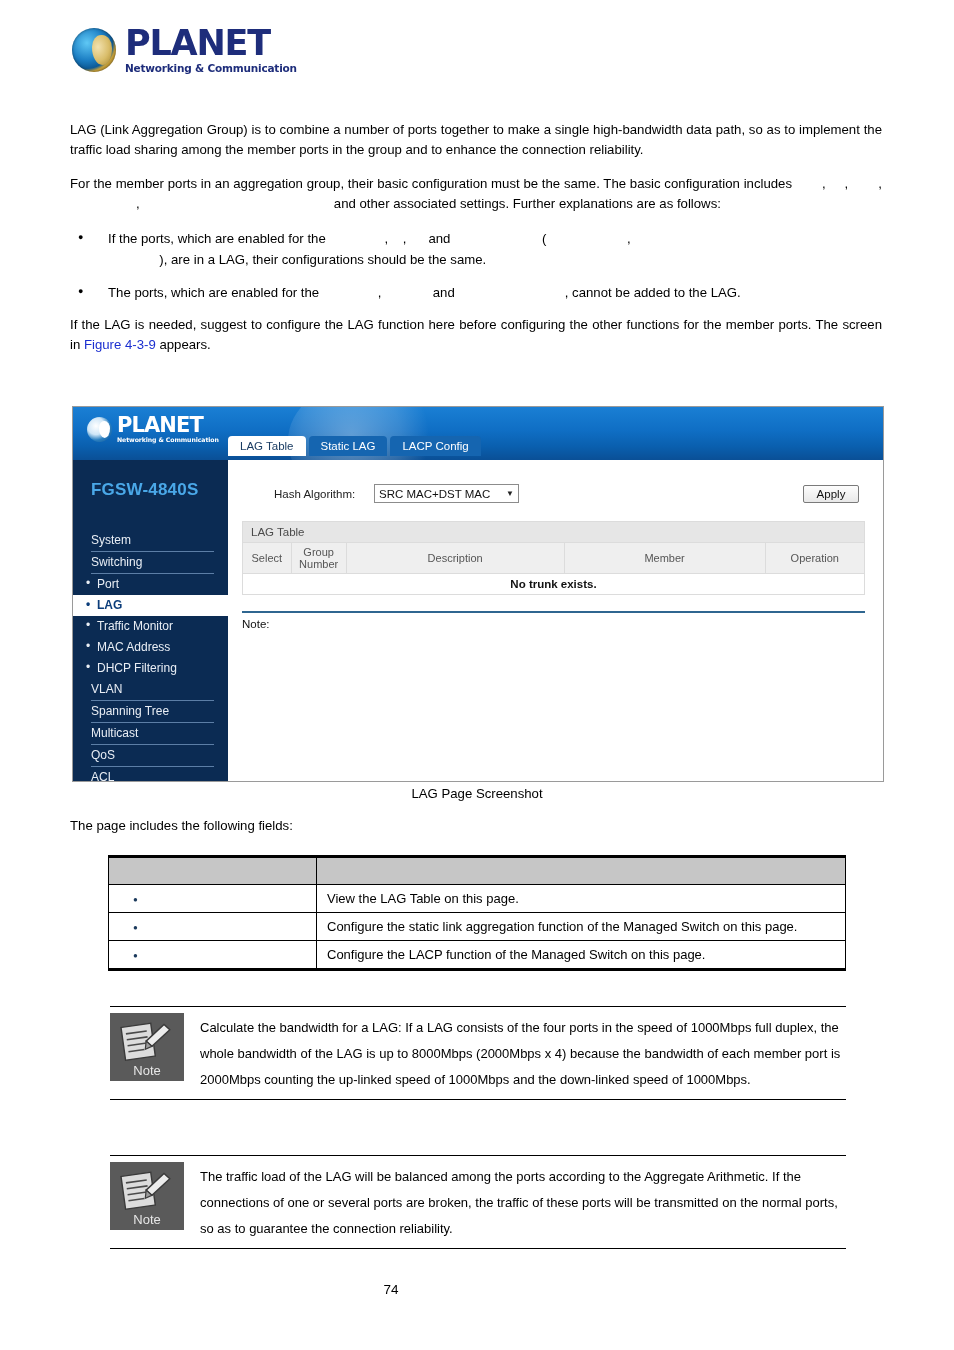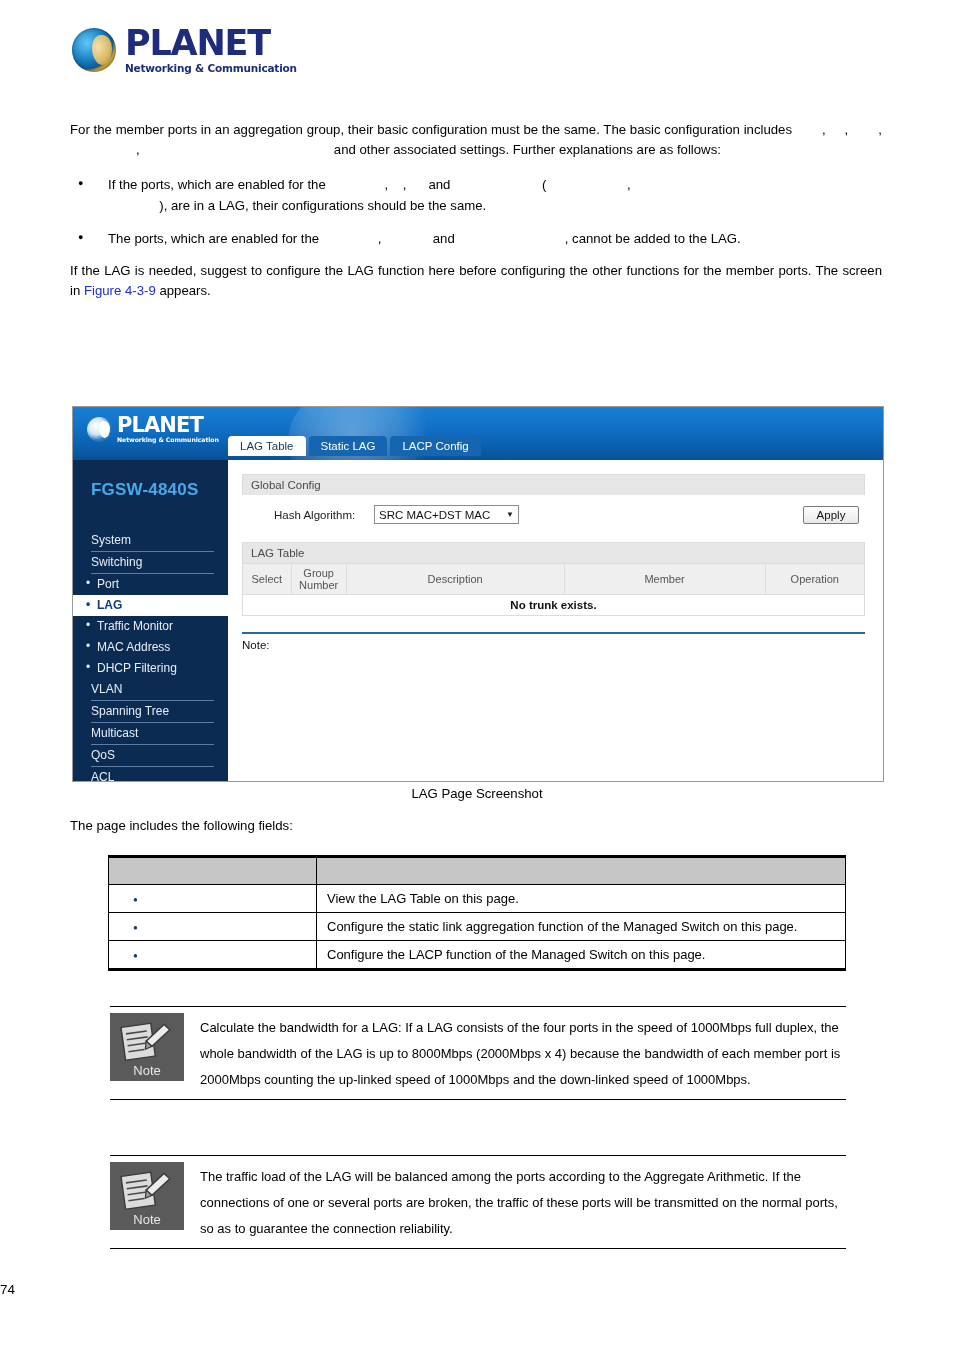--- a/index.html
+++ b/index.html
@@ -181,36 +181,37 @@
     width:74px; height:68px; background:#5a5a5a; flex:0 0 auto;
     position:relative; display:flex; align-items:flex-end; justify-content:center;
     padding-bottom:3px;
   }
   .note-icon .glyph { position:absolute; left:9px; top:6px; }
   .note-icon .word {
     font-size:13px; color:#e7e7e7; font-family:"Liberation Sans",sans-serif; z-index:2;
   }
   .note-text { font-size:13px; line-height:26px; color:#000; padding-top:2px; }
 
-  .pagenum { position:absolute; left:0; top:1282px; width:782px; 
+  .pagenum { position:absolute; left:0; top:1282px; width:782px; text-align:center;
     font-size:13.5px; color:#000; }
 </style>
 </head>
 <body>
 
 <div class="page-header">
   <div class="logo-globe"></div>
   <div class="logo-text">
     <span class="logo-planet">PLANET</span>
     <span class="logo-tagline">Networking &amp; Communication</span>
   </div>
 </div>
 
 <div class="doc">
 
+  <p class="body">LAG (Link Aggregation Group) is to combine a number of ports together to make a single high-bandwidth data path, so as to implement the traffic load sharing among the member ports in the group and to enhance the connection reliability.</p>
 
   <p class="body">
     <span>For the member ports in an aggregation group, their basic configuration must be the same. The basic configuration includes</span>
     <span class="gap">&nbsp;&nbsp;&nbsp;&nbsp;&nbsp;&nbsp;&nbsp;</span><span>,</span>
     <span class="gap">&nbsp;&nbsp;&nbsp;&nbsp;</span><span>,</span>
     <span class="gap">&nbsp;&nbsp;&nbsp;&nbsp;&nbsp;&nbsp;&nbsp;</span><span>,</span>
     <span class="gap">&nbsp;&nbsp;&nbsp;&nbsp;&nbsp;&nbsp;&nbsp;&nbsp;&nbsp;&nbsp;&nbsp;&nbsp;&nbsp;&nbsp;&nbsp;&nbsp;&nbsp;&nbsp;</span><span>,</span>
     <span class="gap">&nbsp;&nbsp;&nbsp;&nbsp;&nbsp;&nbsp;&nbsp;&nbsp;&nbsp;&nbsp;&nbsp;&nbsp;&nbsp;&nbsp;&nbsp;&nbsp;&nbsp;&nbsp;&nbsp;&nbsp;&nbsp;&nbsp;&nbsp;&nbsp;&nbsp;&nbsp;&nbsp;&nbsp;&nbsp;&nbsp;&nbsp;&nbsp;&nbsp;&nbsp;&nbsp;&nbsp;&nbsp;&nbsp;&nbsp;&nbsp;&nbsp;&nbsp;&nbsp;&nbsp;&nbsp;&nbsp;&nbsp;&nbsp;&nbsp;&nbsp;&nbsp;</span>
     <span>and other associated settings. Further explanations are as follows:</span>
   </p>
@@ -278,21 +279,20 @@
     </div>
 
     <div class="content">
 
       <div style="position:absolute; left:0; top:-24px; display:flex; gap:3px;">
         <div style="background:#ffffff;color:#1a3c63;font-size:11.5px;padding:4px 12px;border-radius:4px 4px 0 0;">LAG Table</div>
         <div style="background:#1565b0;color:#ffffff;font-size:11.5px;padding:4px 12px;border-radius:4px 4px 0 0;">Static LAG</div>
         <div style="background:#1565b0;color:#ffffff;font-size:11.5px;padding:4px 12px;border-radius:4px 4px 0 0;">LACP Config</div>
       </div>
 
-      <div class="section-head">Global Config</div>
       <div class="global-body">
         <span class="field-label">Hash Algorithm:</span>
         <div class="select-box">
           <span>SRC MAC+DST MAC</span>
           <span class="caret">▼</span>
         </div>
         <div class="apply-wrap">
           <div class="btn">Apply</div>
         </div>
       </div>

